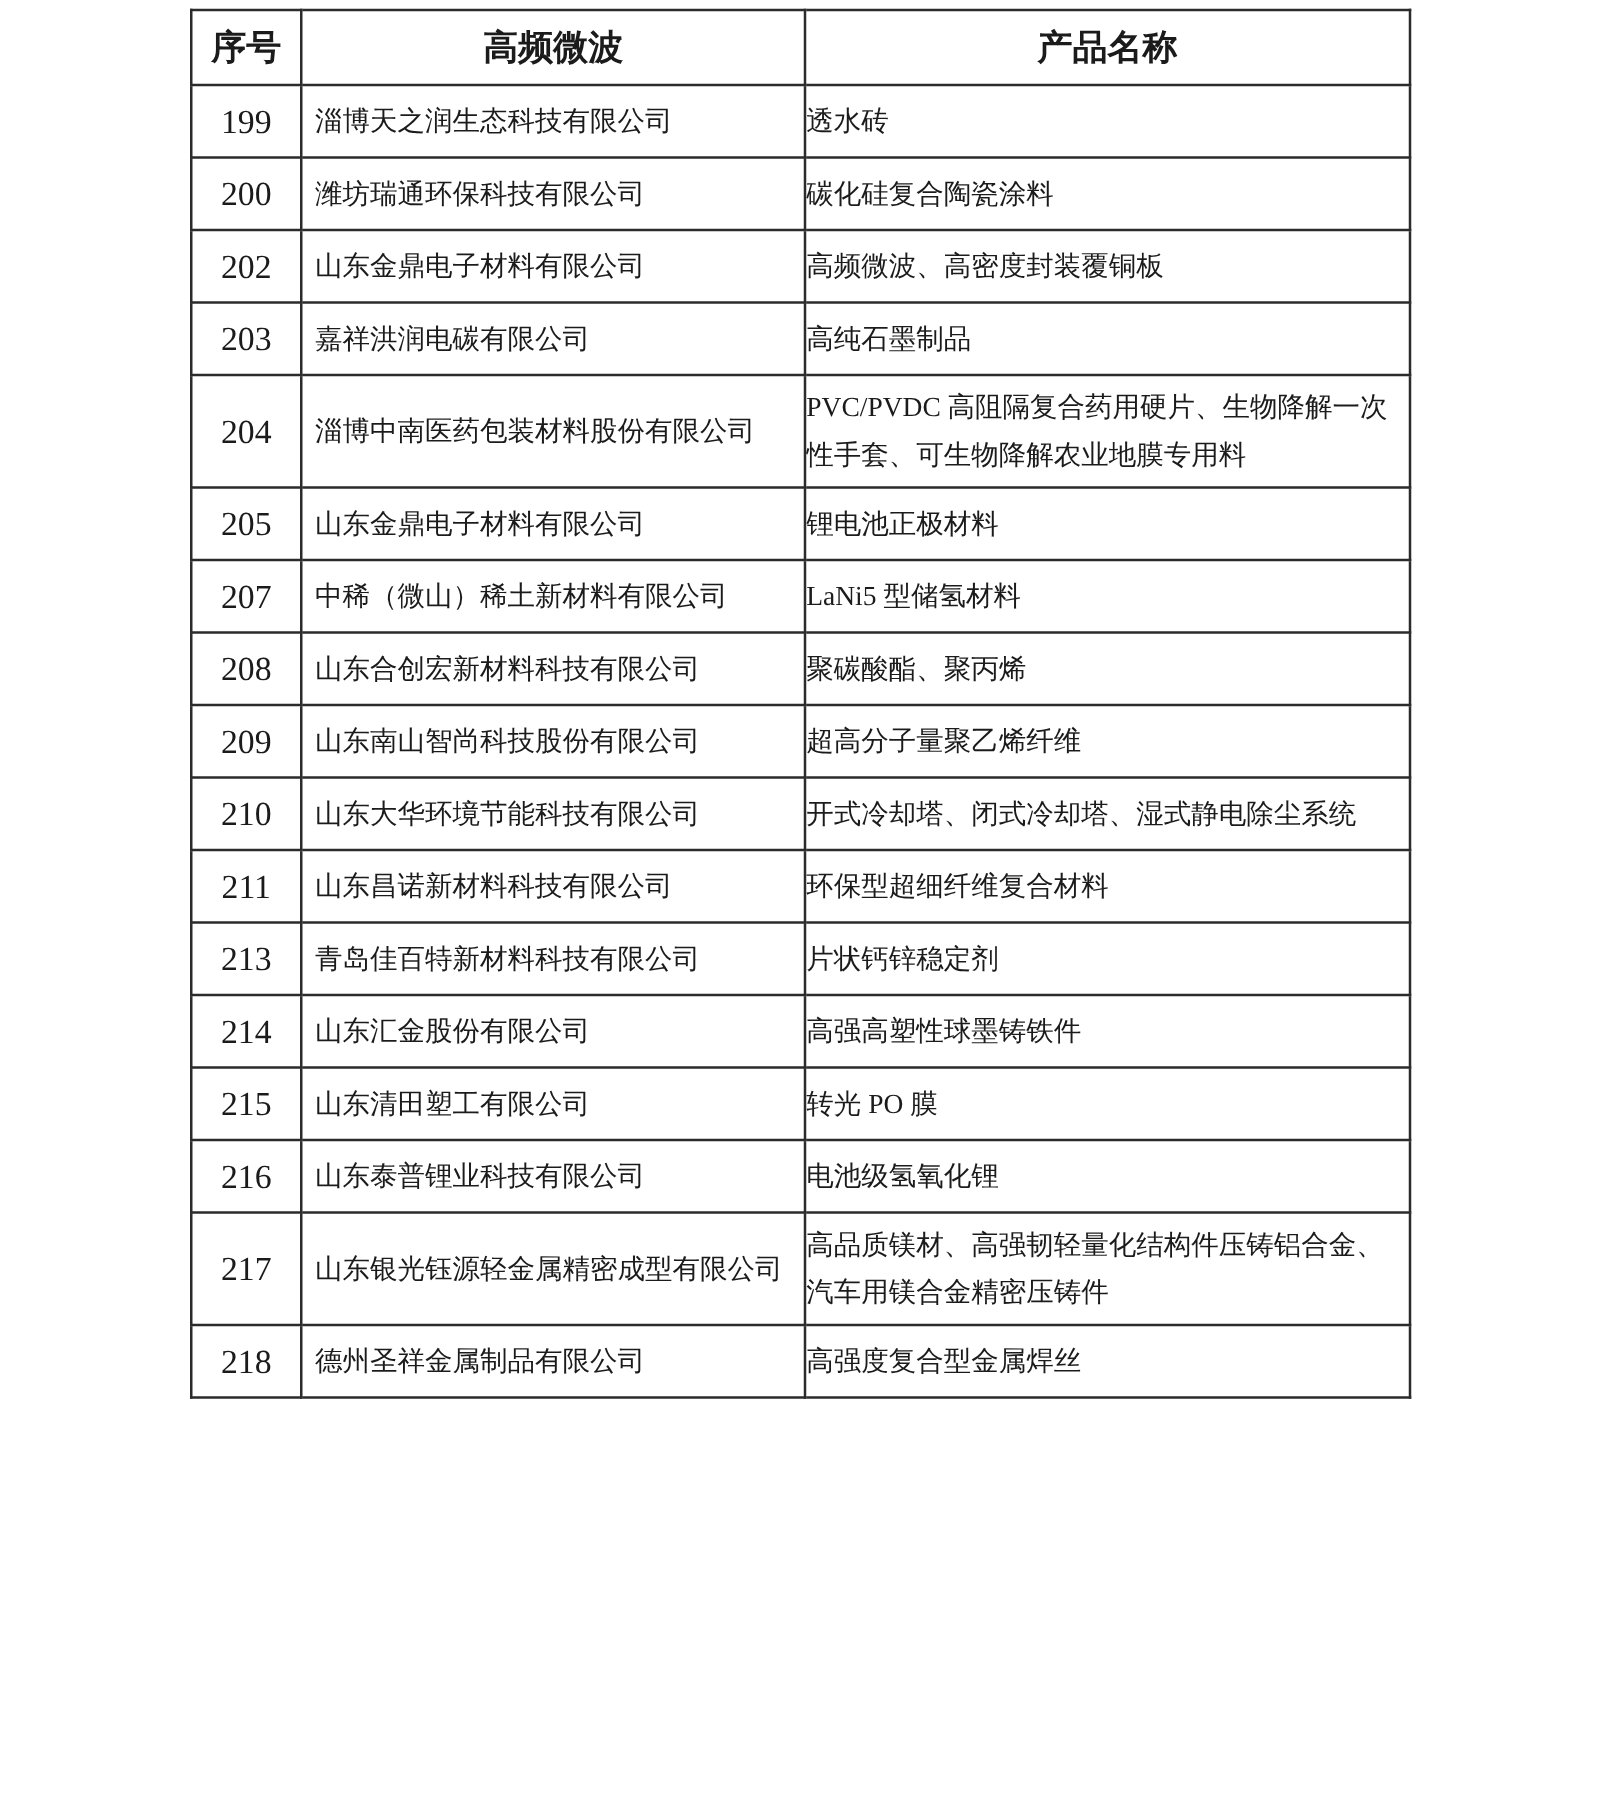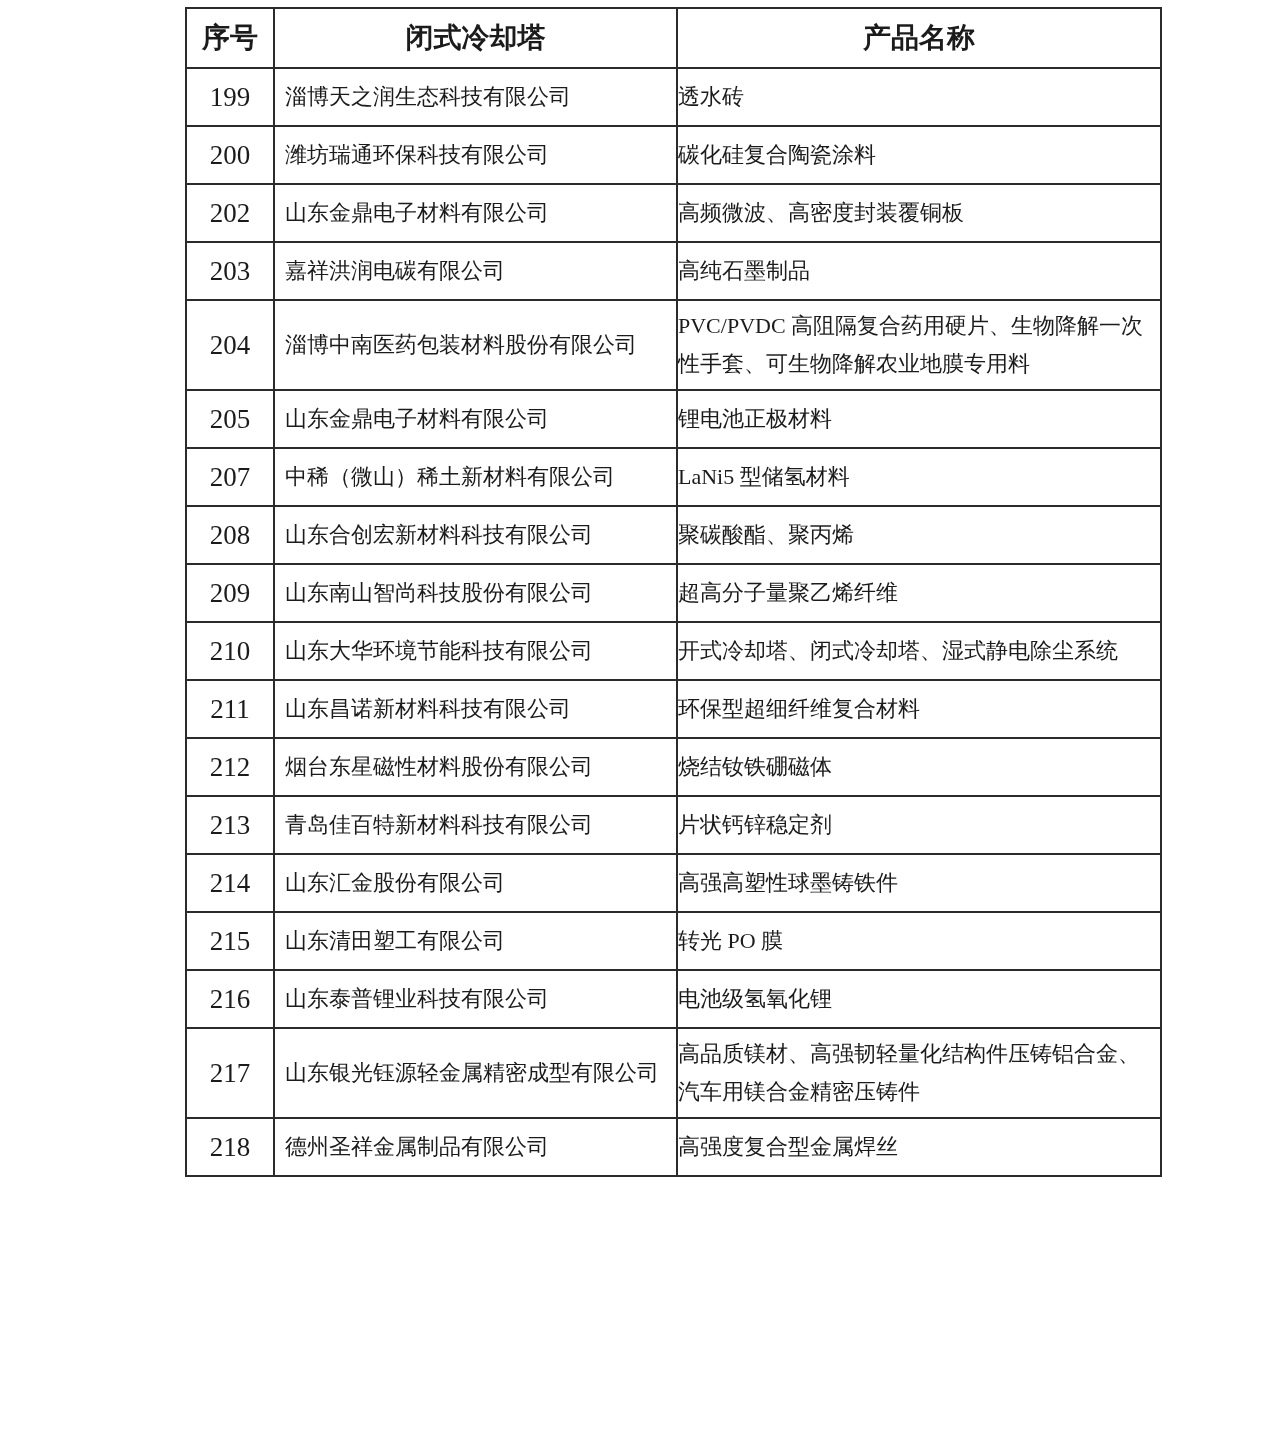--- a/index.html
+++ b/index.html
@@ -12,21 +12,20 @@
   body{
     width:1279px;
     height:1436px;
     background:var(--bg);
     overflow:hidden;
     font-family:"Liberation Serif","DejaVu Serif",serif;
     color:var(--text);
   }
   .doc{
     padding:7px 0 0 152px;
-    margin-left:33px;
   }
   table.product-table{
     border-collapse:collapse;
     table-layout:fixed;
     width:975px;
     background:var(--bg);
   }
   col.col-no{width:88px;}
   col.col-company{width:403px;}
   col.col-product{width:484px;}
@@ -64,21 +63,21 @@
 <div class="doc">
   <table class="product-table">
     <colgroup>
       <col class="col-no">
       <col class="col-company">
       <col class="col-product">
     </colgroup>
     <thead>
       <tr>
         <th>序号</th>
-        <th>闭式冷却塔</th>
+        <th>高频微波</th>
         <th>产品名称</th>
       </tr>
     </thead>
     <tbody>
 
     <tr class="">
         <td class="c-no">199</td>
         <td class="c-company">淄博天之润生态科技有限公司</td>
         <td class="c-product">透水砖</td>
       </tr>
@@ -126,25 +125,20 @@
         <td class="c-no">210</td>
         <td class="c-company">山东大华环境节能科技有限公司</td>
         <td class="c-product">开式冷却塔、闭式冷却塔、湿式静电除尘系统</td>
       </tr>
         <tr class="">
         <td class="c-no">211</td>
         <td class="c-company">山东昌诺新材料科技有限公司</td>
         <td class="c-product">环保型超细纤维复合材料</td>
       </tr>
         <tr class="">
-        <td class="c-no">212</td>
-        <td class="c-company">烟台东星磁性材料股份有限公司</td>
-        <td class="c-product">烧结钕铁硼磁体</td>
-      </tr>
-        <tr class="">
         <td class="c-no">213</td>
         <td class="c-company">青岛佳百特新材料科技有限公司</td>
         <td class="c-product">片状钙锌稳定剂</td>
       </tr>
         <tr class="">
         <td class="c-no">214</td>
         <td class="c-company">山东汇金股份有限公司</td>
         <td class="c-product">高强高塑性球墨铸铁件</td>
       </tr>
         <tr class="">

